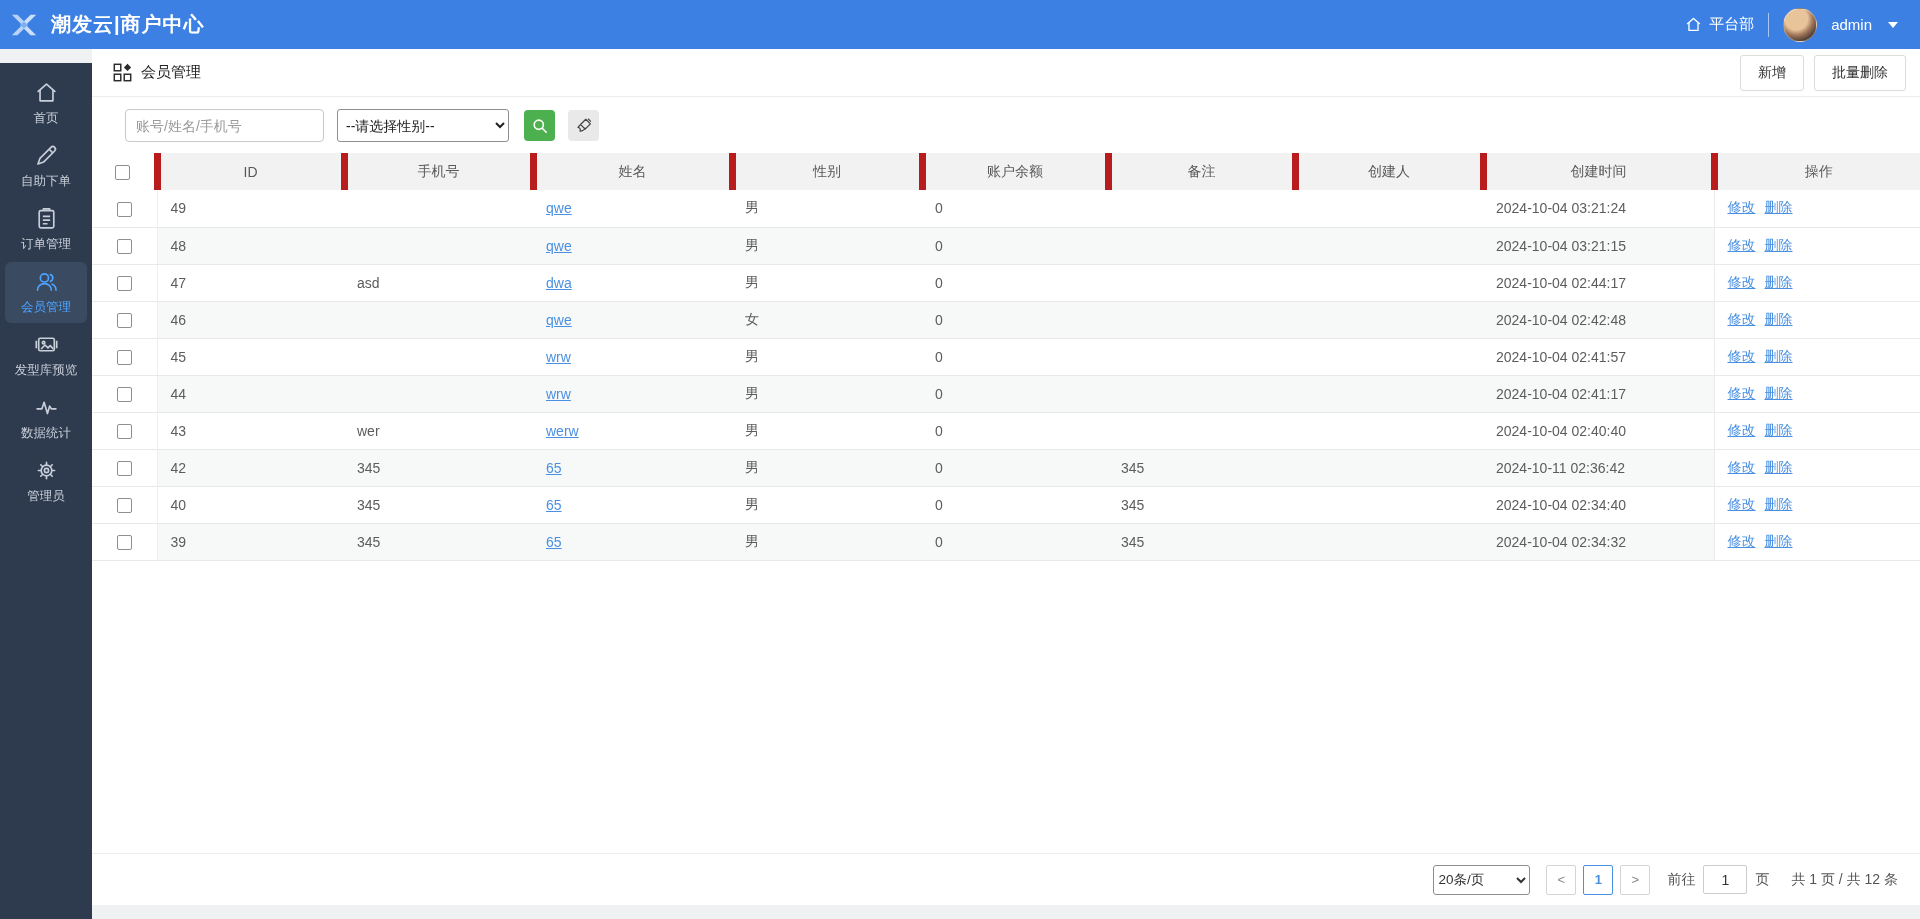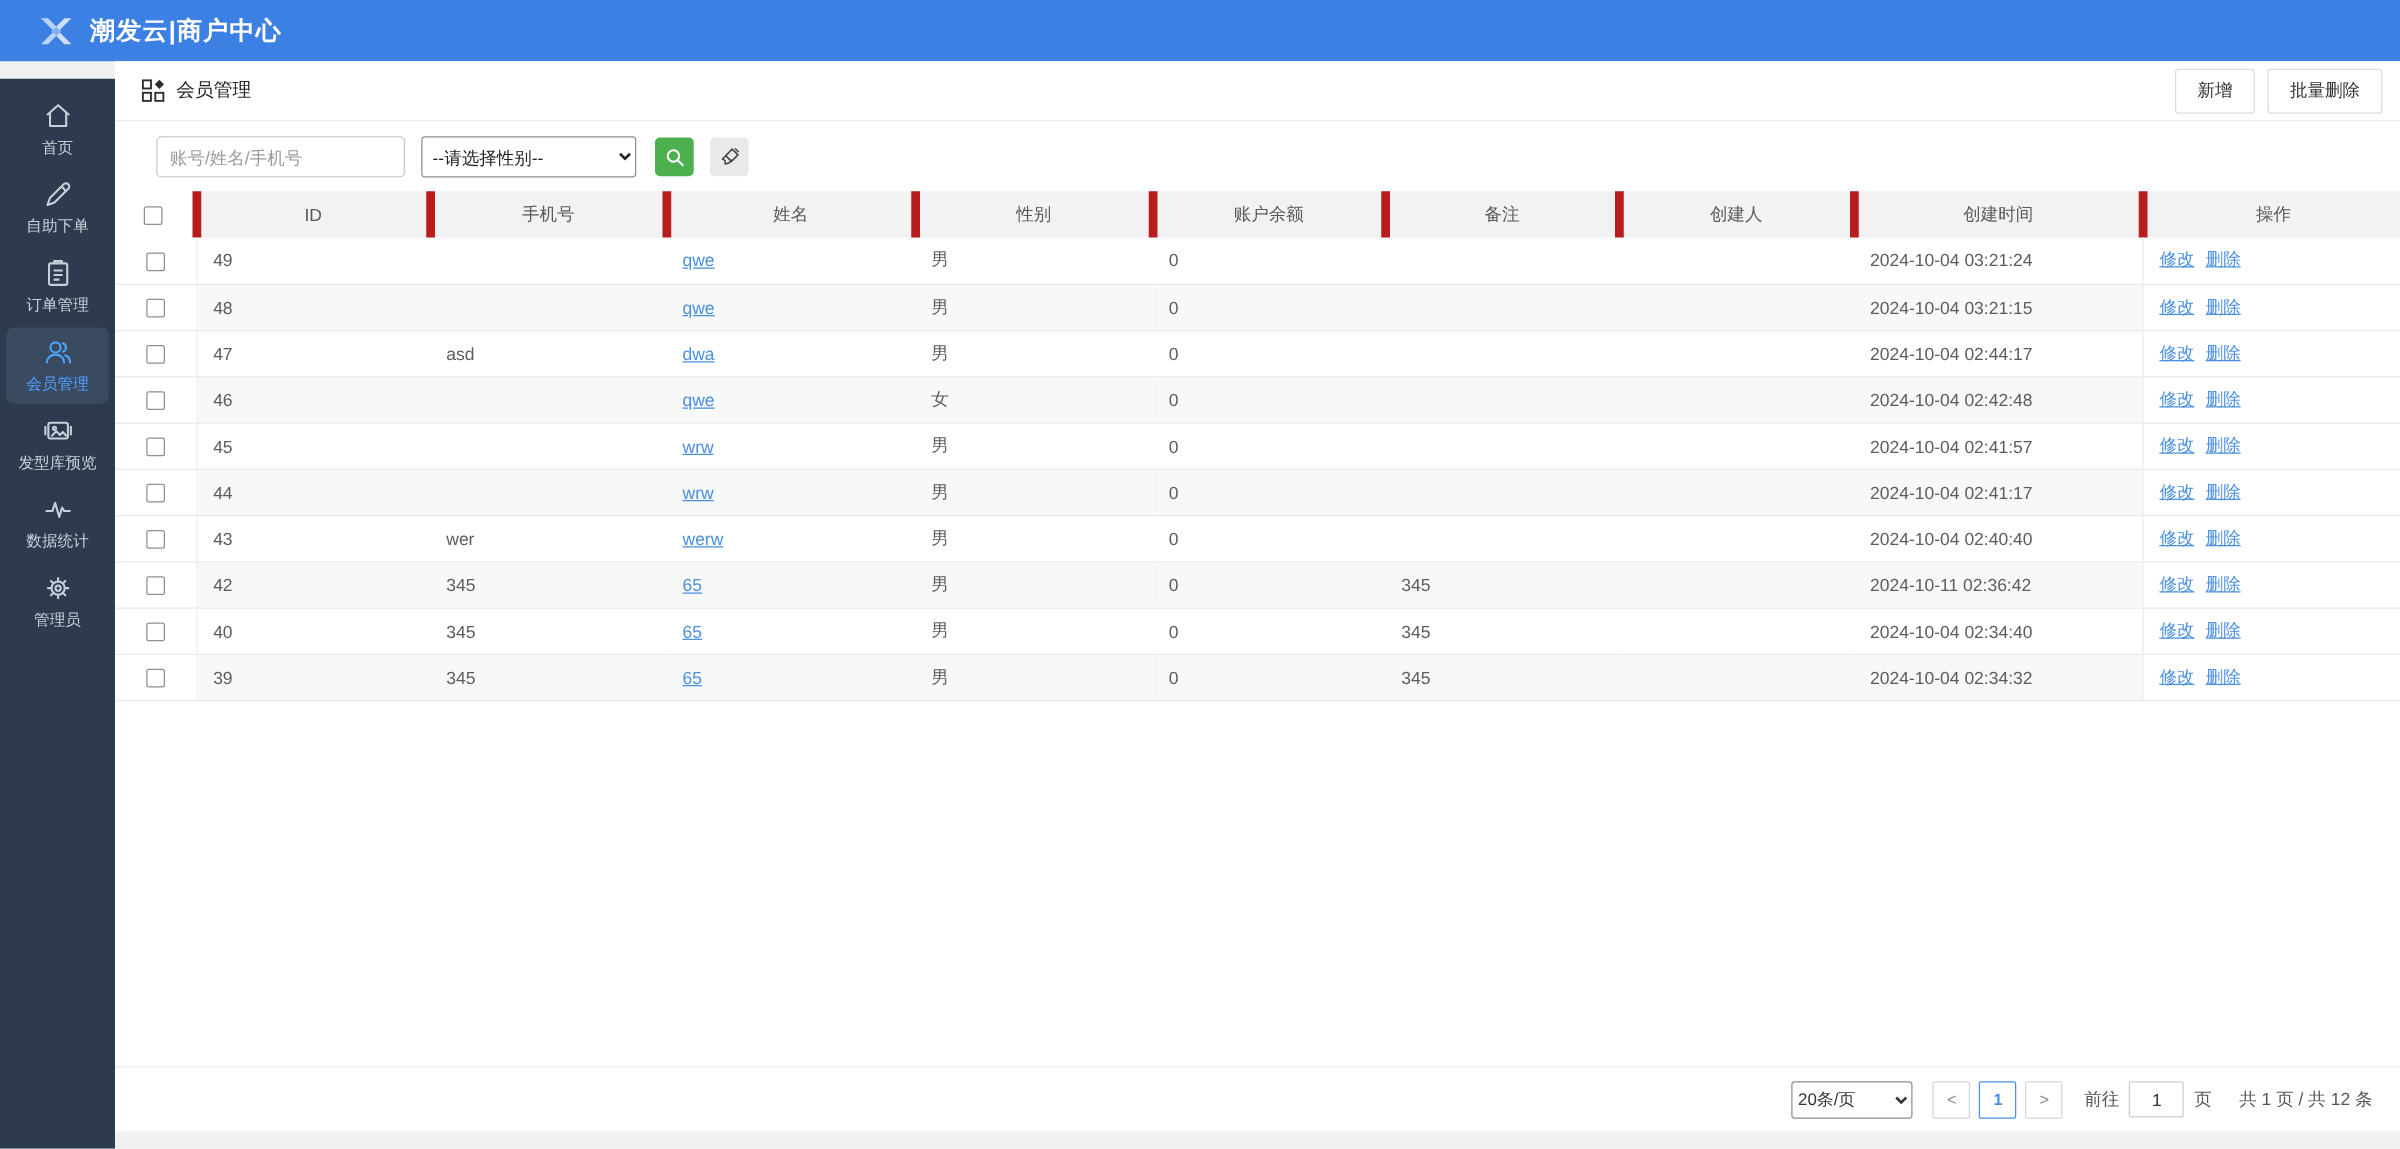--- a/index.html
+++ b/index.html
@@ -1,20 +1,20 @@
 <!DOCTYPE html>
 <html style="--c-topbar: #3d80e4; --c-sidebar: #2e3b4e; --c-active: #4da3ff; --c-link: #4a90e2; --c-green: #4cb04f;"><head>
 <meta charset="utf-8">
 <style>
   * { box-sizing: border-box; margin: 0; padding: 0; }
   html,body { width:1920px; height:919px; overflow:hidden; }
   body { font-family: "Liberation Sans", "DejaVu Sans", sans-serif; color:#333; background:#f0f1f3; font-size:14px; }
 
   
-  .topbar { height:49px; background:var(--c-topbar,#3d80e4); display:flex; align-items:center; padding:0 22px 0 28px; color:#fff; }
+  .topbar { height:49px; background:var(--c-topbar,#3d80e4); display:flex; align-items:center; padding:0 22px 0 7px; color:#fff; }
   .brand { display:flex; align-items:center; }
   .brand-logo svg { width:34px; height:30px; display:block; }
   .brand-title { font-size:20px; font-weight:bold; margin-left:10px; letter-spacing:1px; }
   .topbar-right { margin-left:auto; display:flex; align-items:center; gap:14px; }
   .dept { display:flex; align-items:center; gap:6px; font-size:15px; cursor:pointer; }
   .dept svg { width:19px; height:19px; display:block; }
   .v-divider { width:1px; height:24px; background:rgba(255,255,255,.55); }
   .avatar { width:34px; height:34px; border-radius:50%; background:
       radial-gradient(circle at 38% 30%, #e8c49a 0 38%, #a3795c 55%, #4a3830 78%, #2d2320 100%); border:1px solid rgba(255,255,255,.35); cursor:pointer; }
   .admin-name { font-size:15px; cursor:pointer; }
@@ -78,20 +78,33 @@
 <header class="topbar">
   <div class="brand">
     <span class="brand-logo">
       <svg viewBox="0 0 32 32">
         <polygon points="3,5 14,16 3,27 9,27 20,16 9,5" fill="#b9d3f7"></polygon>
         <polygon points="29,5 18,16 29,27 23,27 12,16 23,5" fill="#dce9fb" opacity="0.9"></polygon>
         <polygon points="12,16 16,12 20,16 16,20" fill="#7fb0f2"></polygon>
       </svg>
     </span>
     <span class="brand-title">潮发云|商户中心</span>
+  </div>
+  <div class="topbar-right">
+    <div class="dept">
+      <svg viewBox="0 0 24 24" fill="none" stroke="#fff" stroke-width="1.7" stroke-linejoin="round">
+        <path d="M4 11.4 L12 4.5 L20 11.4"></path>
+          <path d="M6.3 9.6 V19.5 H17.7 V9.6"></path>
+      </svg>
+      <span>平台部</span>
+    </div>
+    <div class="v-divider"></div>
+    <div class="avatar"></div>
+    <span class="admin-name">admin</span>
+    <span class="caret"></span>
   </div>
 </header>
 
 <div class="body-row">
   <aside class="sidebar" id="sidebar">
       <div class="side-item">
         <span class="s-ico">
           <svg viewBox="0 0 24 24" fill="none" stroke="currentColor" stroke-width="1.6" stroke-linejoin="round">
             <path d="M3.5 11.5 L12 4 L20.5 11.5"></path>
             <path d="M5.8 9.6 V20 H18.2 V9.6"></path>

